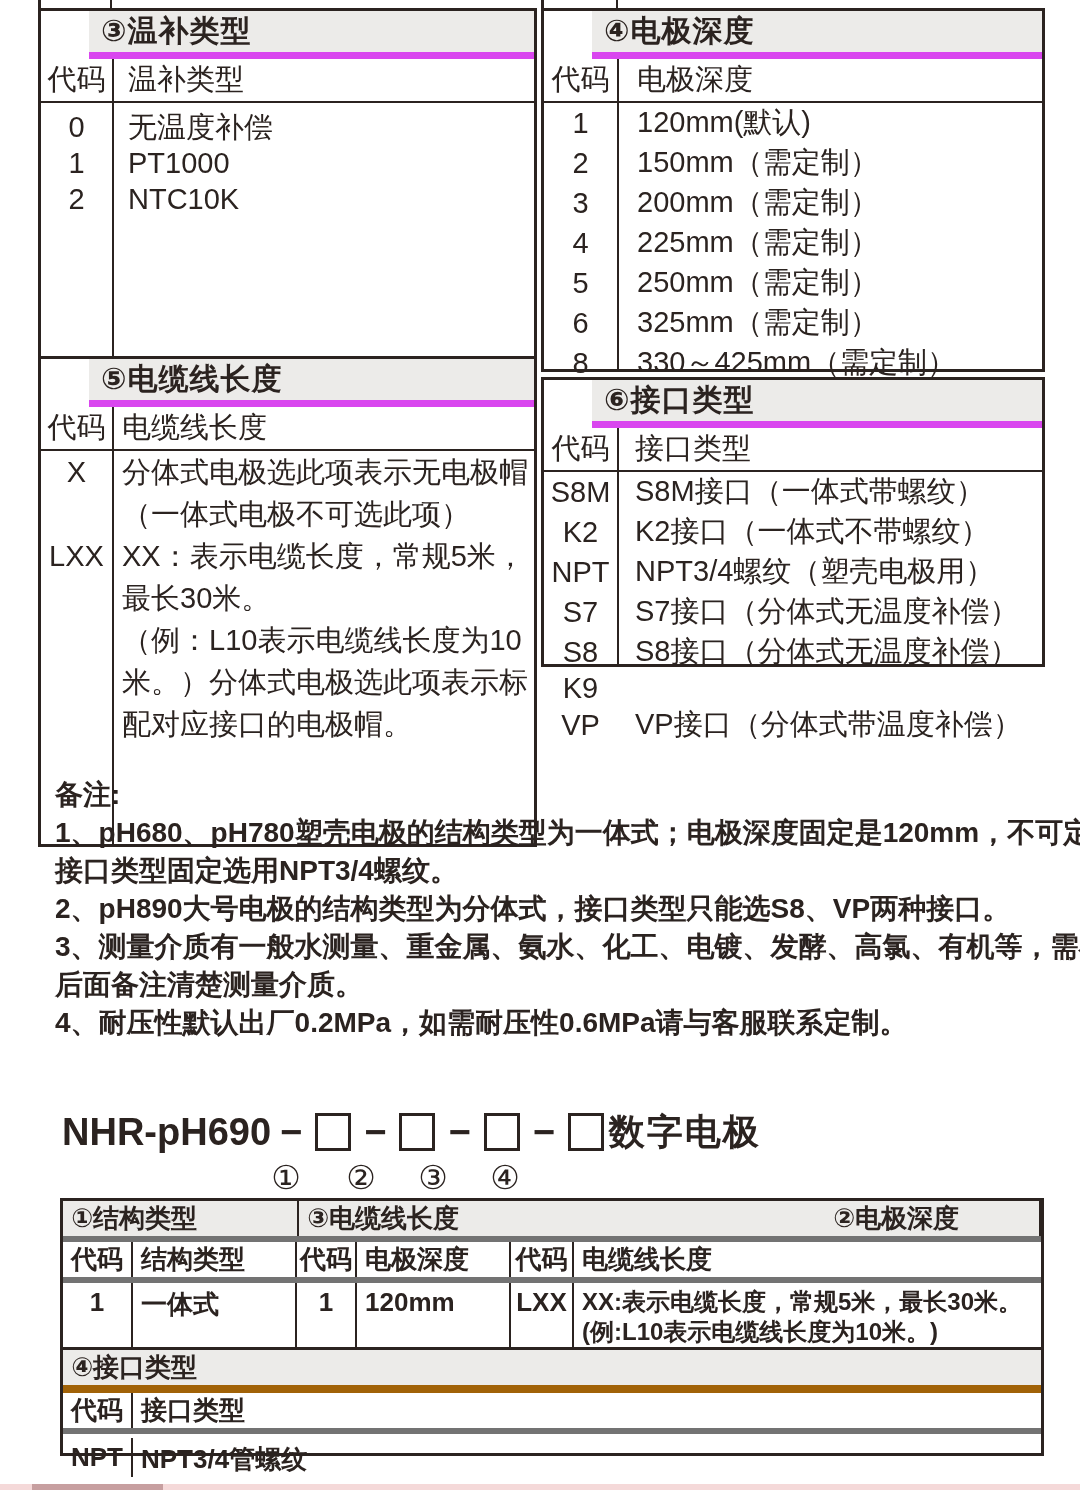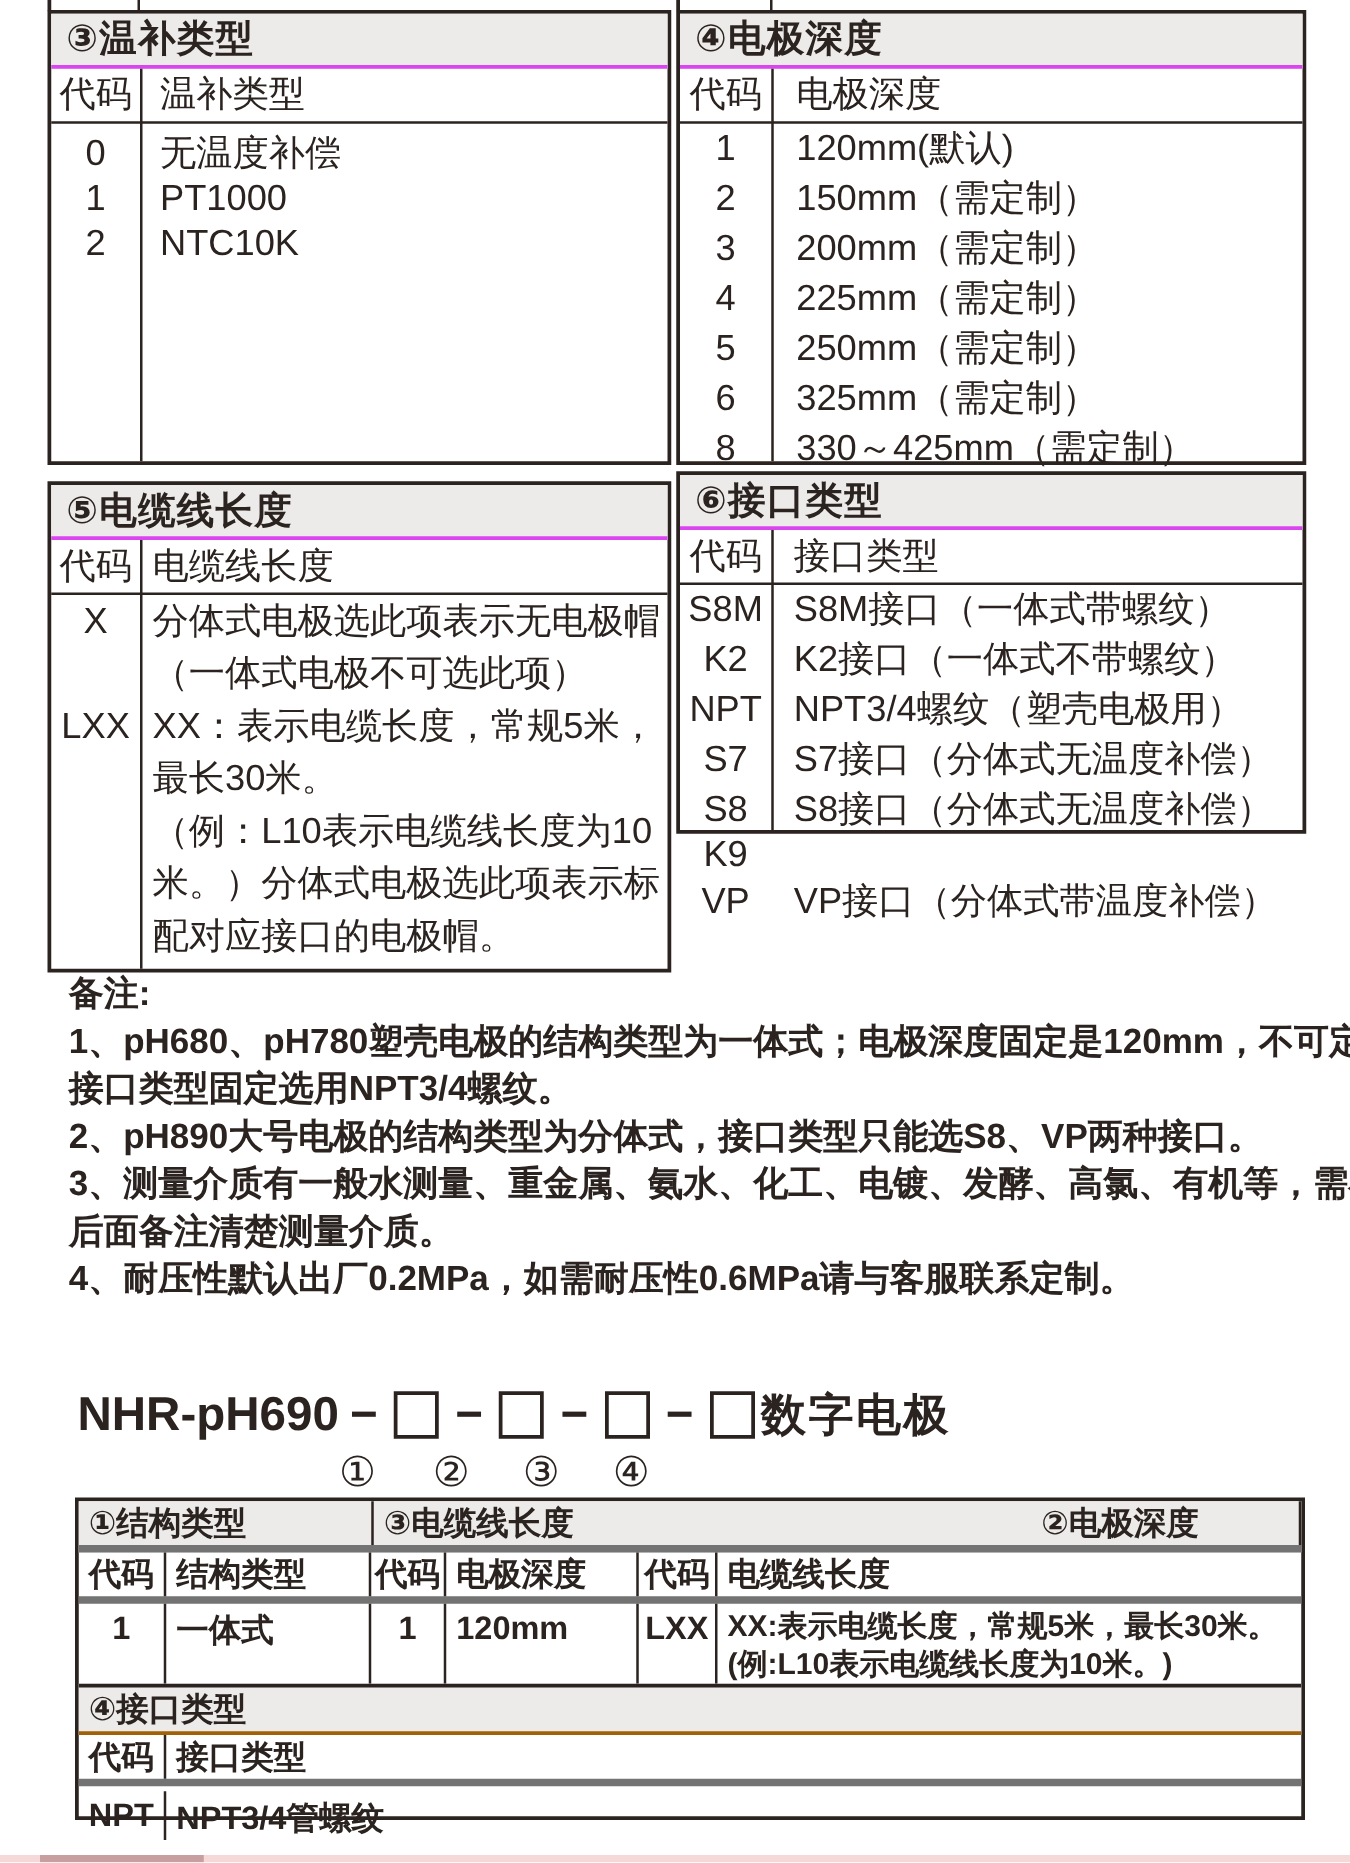--- a/index.html
+++ b/index.html
@@ -5,23 +5,23 @@
   * { box-sizing: border-box; margin: 0; padding: 0; }
   html,body { background:#fff; }
   .page { position:relative; width:1080px; height:1490px; background:#ffffff; overflow:hidden;
           font-family:"Liberation Sans","DejaVu Sans",sans-serif; color:#2b2320; }
 
   
   .stub { position:absolute; top:0; height:9px; background:#2b2320; }
 
   
   .tbl { position:absolute; border:3px solid #2b2320; background:#fff; display:flex; flex-direction:column; }
-  .tbl-title { flex:0 0 40px; background:#ecebe9; border-bottom:3px solid #d946ef;
+  .tbl-title { flex:0 0 40px; background:#ecebe9; border-bottom:7px solid #d946ef;
                display:flex; align-items:center; padding-left:12px;
-               font-size:30px; font-weight:700; letter-spacing:1px; }
+               font-size:30px; font-weight:700; letter-spacing:1px;margin-left:48px; }
   .tbl-grid { position:relative; flex:1 1 auto; display:flex; flex-direction:column; min-height:0; }
   .vdiv { position:absolute; top:0; bottom:0; width:2px; background:#2b2320; }
   .hrow { flex:0 0 44px; display:flex; align-items:center; border-bottom:2px solid #2b2320; font-size:29px; }
   .rows { flex:1 1 auto; display:flex; flex-direction:column; min-height:0; }
   .drow { display:flex; font-size:29px; }
   .grow { flex:1 1 0; align-items:center; }
   .c { flex:0 0 71px; width:71px; text-align:center; }
   .tblR .c { flex:0 0 73px; width:73px; }
   .d { flex:1 1 auto; padding-left:14px; margin-left:2px; }
   .d.tight { padding-left:8px; }
@@ -43,21 +43,21 @@
   .msuffix { margin-left:1px; font-size:36px; font-weight:700; letter-spacing:2px; }
   .pos { position:absolute; top:1158px; width:40px; text-align:center; font-size:33px; font-weight:400; }
 
   
   .otbl { position:absolute; left:60px; top:1198px; width:984px; height:258px;
           border:3px solid #2b2320; background:#fff; display:flex; flex-direction:column; }
   .orow { display:flex; border-bottom:6px solid #737373; }
   .ogray { background:#ecebe9; flex:0 0 32px; align-items:center; font-size:26px; font-weight:700; }
   .ohead { flex:0 0 34px; align-items:center; font-size:26px; font-weight:600; }
   .odata { flex:0 0 62px; align-items:flex-start; font-size:26px; font-weight:600; border-bottom:none; }
-  .osec  { flex:0 0 33px; border-top:3px solid #2b2320; border-bottom:3px solid #a16207;
+  .osec  { flex:0 0 33px; border-top:3px solid #2b2320; border-bottom:8px solid #a16207;
            background:#ecebe9; display:flex; align-items:center; padding-left:8px;
            font-size:26px; font-weight:700; }
   .ohead2 { flex:0 0 36px; align-items:center; font-size:26px; font-weight:600; }
   .odata2 { flex:1 1 auto; align-items:flex-start; font-size:26px; font-weight:600; border-bottom:none; padding-top:4px; }
   .cell { border-right:2px solid #2b2320; height:100%; display:flex; align-items:center; padding-left:8px; }
   .cell.last { border-right:none; }
   .cell.cc { justify-content:center; padding-left:0; }
   .w70{flex:0 0 70px;} .w164{flex:0 0 164px;} .w60{flex:0 0 60px;} .w154{flex:0 0 154px;}
   .w63{flex:0 0 63px;} .w236{flex:0 0 236px;} .w216{flex:0 0 216px;} .fx{flex:1 1 auto;}
   .top-align { align-items:flex-start !important; padding-top:4px; }
@@ -136,21 +136,21 @@
           <div class="d" style="padding-left:18px;">325mm（需定制）</div>
         </div>
         <div class="drow grow">
           <div class="c">8</div>
           <div class="d" style="padding-left:18px;">330～425mm（需定制）</div>
         </div>
       </div>
     </div>
   </div>
 
-  <div class="tbl" style="left:38px;top:385px;width:499px;height:393px;">
+  <div class="tbl" style="left:38px;top:356px;width:499px;height:491px;">
     <div class="tbl-title">⑤电缆线长度</div>
     <div class="tbl-grid">
       <div class="vdiv" style="left:71px;"></div>
       <div class="hrow">
         <div class="c">代码</div>
         <div class="d tight">电缆线长度</div>
       </div>
       <div class="rows">
         <div class="drow" style="align-items:flex-start;">
           <div class="c lh42">X</div>

